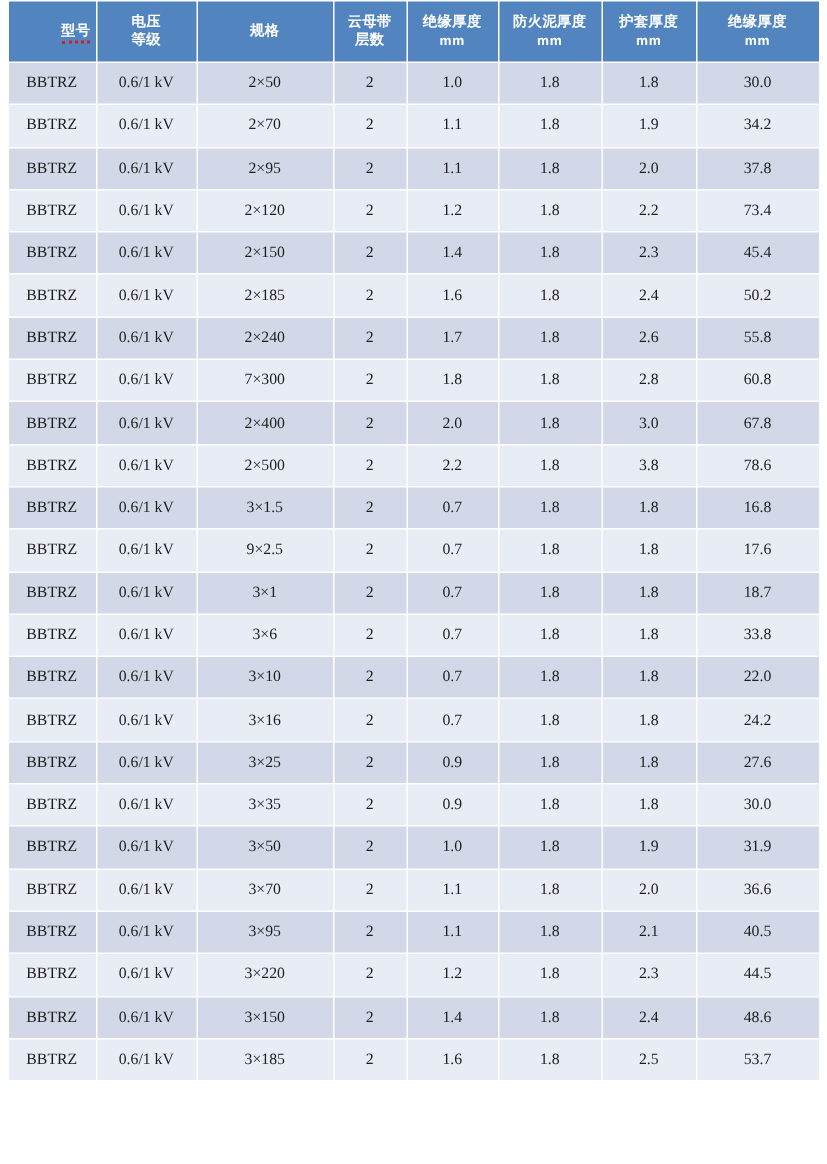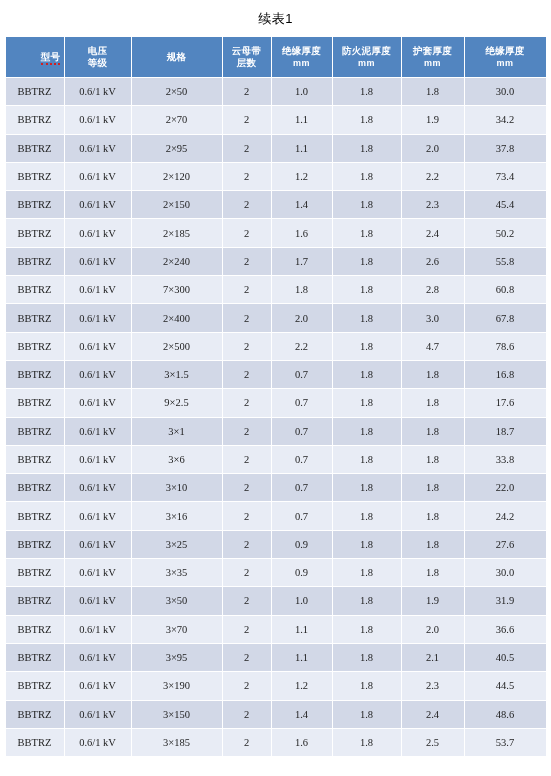--- a/index.html
+++ b/index.html
@@ -84,21 +84,20 @@
   col.c-ins     { width: 60px; }
   col.c-fire    { width: 68px; }
   col.c-sheath  { width: 62px; }
   col.c-outer   { width: 81px; }
 </style>
 </head>
 <body>
 
 <div id="page">
 
-  <div class="table-title">续表1</div>
 
   <table class="spec-table">
     <colgroup>
       <col class="c-model">
         <col class="c-voltage">
         <col class="c-spec">
         <col class="c-mica">
       <col class="c-ins">
         <col class="c-fire">
         <col class="c-sheath">
@@ -229,21 +228,21 @@
           <td>3.0</td>
           <td>67.8</td>
         </tr>
         <tr class="row-odd">
           <td>BBTRZ</td>
           <td>0.6/1 kV</td>
           <td>2×500</td>
           <td>2</td>
           <td>2.2</td>
           <td>1.8</td>
-          <td>4.7</td>
+          <td>3.8</td>
           <td>78.6</td>
         </tr>
         <tr class="row-even">
           <td>BBTRZ</td>
           <td>0.6/1 kV</td>
           <td>3×1.5</td>
           <td>2</td>
           <td>0.7</td>
           <td>1.8</td>
           <td>1.8</td>
@@ -345,21 +344,21 @@
           <td>3×95</td>
           <td>2</td>
           <td>1.1</td>
           <td>1.8</td>
           <td>2.1</td>
           <td>40.5</td>
         </tr>
         <tr class="row-odd">
           <td>BBTRZ</td>
           <td>0.6/1 kV</td>
-          <td>3×190</td>
+          <td>3×220</td>
           <td>2</td>
           <td>1.2</td>
           <td>1.8</td>
           <td>2.3</td>
           <td>44.5</td>
         </tr>
         <tr class="row-even">
           <td>BBTRZ</td>
           <td>0.6/1 kV</td>
           <td>3×150</td>

